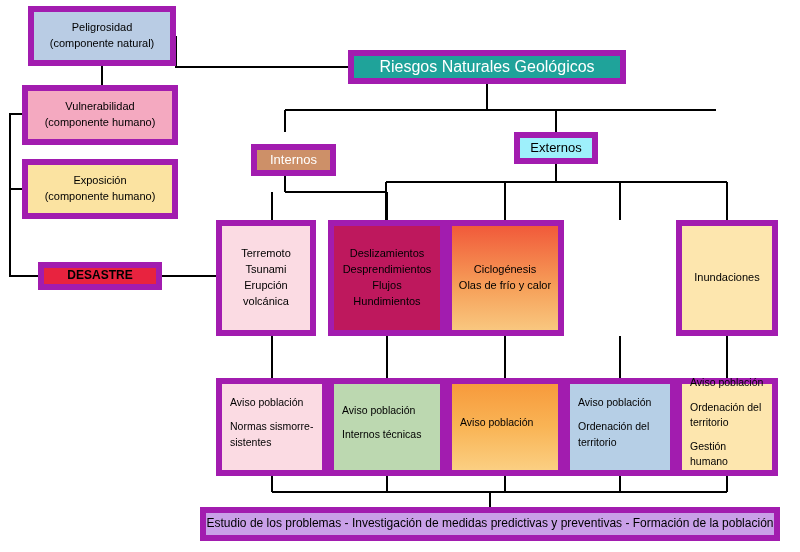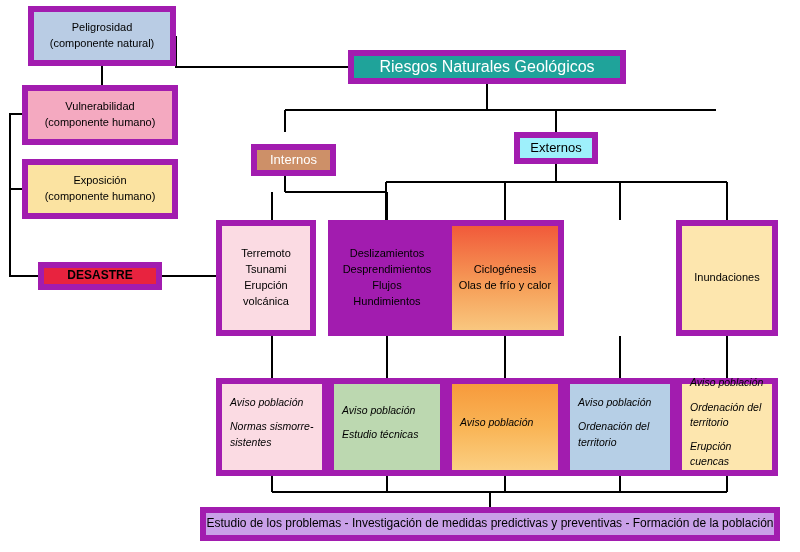--- a/index.html
+++ b/index.html
@@ -85,35 +85,35 @@
     color: #000000;
     font-size: 13px;
   }
 
   
   .hazard {
     top: 220px; height: 116px;
     font-size: 11px;
   }
   #h0 { left: 216px; width: 100px; background: #fbdbe3; }
-  #h1 { left: 328px; width: 118px; background: #a21caf; align-items: flex-end; }
+  #h1 { left: 328px; width: 118px; background: #be185d; align-items: flex-end; }
   #h2 { left: 446px; width: 118px;
         background: linear-gradient(180deg,#f15a3a 0%, #f6a15a 60%, #f9c77f 100%); justify-content: center; }
   #h3 { left: 564px; width: 112px; background: #a8c6e3; }
   #h4 { left: 676px; width: 102px; background: #fde6ae; }
 
   
   .action {
     top: 378px; height: 98px;
     font-size: 10.5px;
     align-items: flex-start;
     justify-content: center;
     padding: 10px 8px;
   }
-  .action span { text-align: left; margin-bottom: 9px; font-style: italic; }
+  .action span { text-align: left; margin-bottom: 9px; }
   #a0 { left: 216px; width: 112px; background: #fbdbe3; }
   #a1 { left: 328px; width: 118px; background: #bcd8b0; }
   #a2 { left: 446px; width: 118px;
         background: linear-gradient(180deg,#f79a3c 0%, #f9b455 50%, #fbcf82 100%); }
   #a3 { left: 564px; width: 112px; background: #b6cfe6; }
   #a4 { left: 676px; width: 102px; background: #fde6ae; }
 
   
   #footer {
     left: 200px; top: 507px; width: 580px; height: 34px;
@@ -225,37 +225,37 @@
   </div>
 
   <div class="box action" id="a0">
     <span>Aviso población</span>
     <span style="margin-bottom:0">Normas sismorre-</span>
     <span>sistentes</span>
   </div>
 
   <div class="box action" id="a1">
     <span>Aviso población</span>
-    <span>Estudio técnicas</span>
+    <span>Internos técnicas</span>
   </div>
 
   <div class="box action" id="a2">
     <span>Aviso población</span>
   </div>
 
   <div class="box action" id="a3">
     <span>Aviso población</span>
     <span style="margin-bottom:0">Ordenación del</span>
     <span>territorio</span>
   </div>
 
   <div class="box action" id="a4">
     <span>Aviso población</span>
     <span style="margin-bottom:0">Ordenación del</span>
     <span>territorio</span>
-    <span>Erupción cuencas</span>
+    <span>Gestión humano</span>
   </div>
 
   <div class="box" id="footer">
     <span>Estudio de los problemas - Investigación de medidas predictivas y preventivas - Formación de la población</span>
   </div>
 
 </div>
 
 </body></html>

